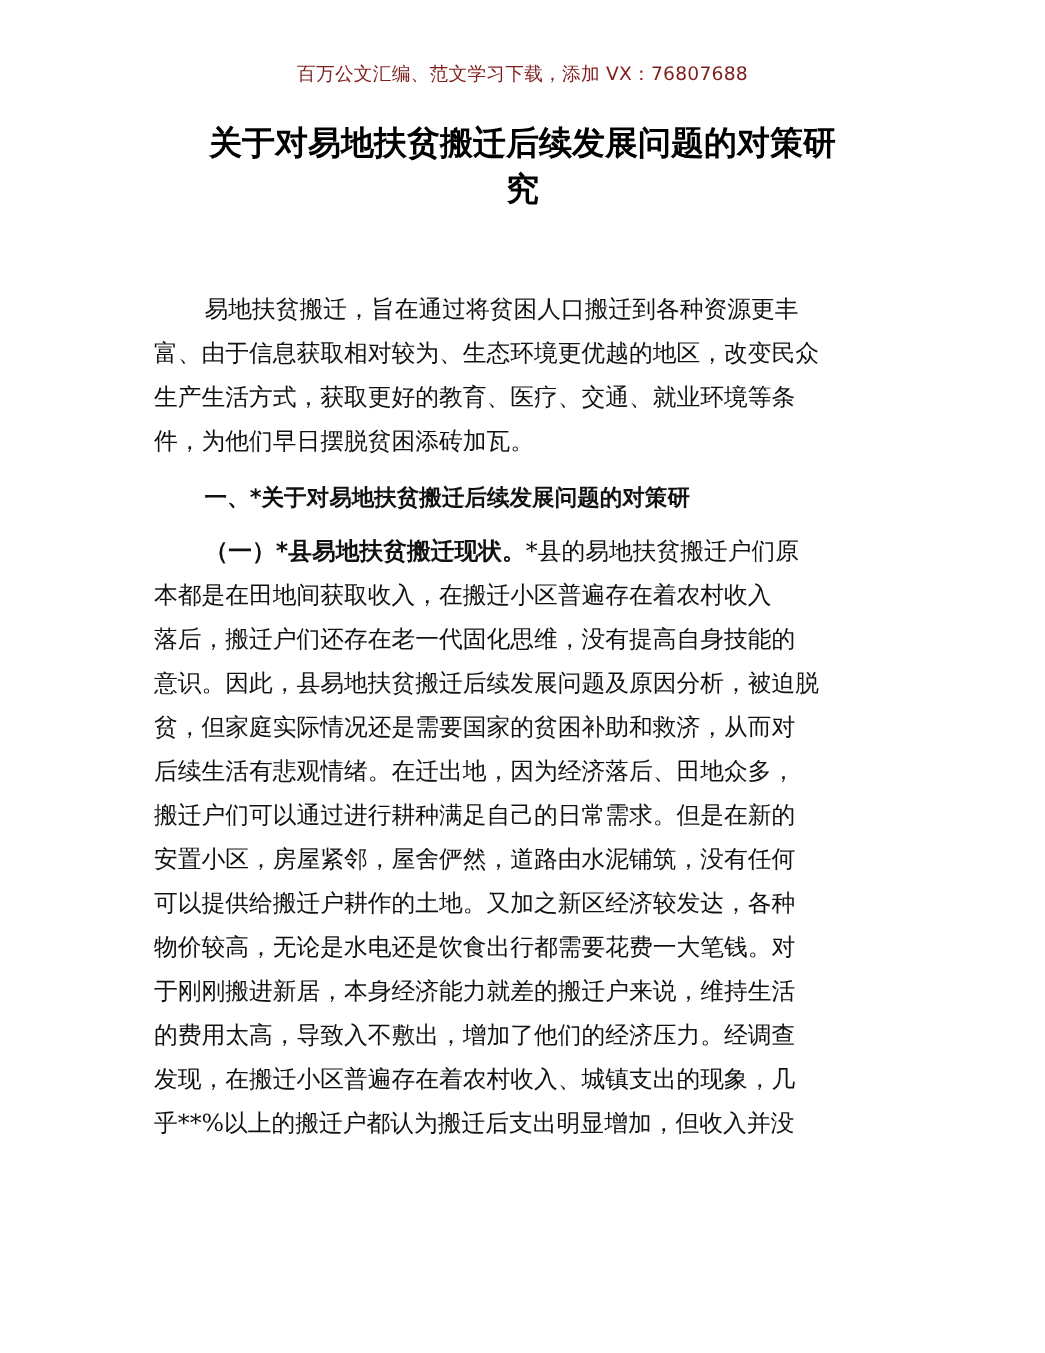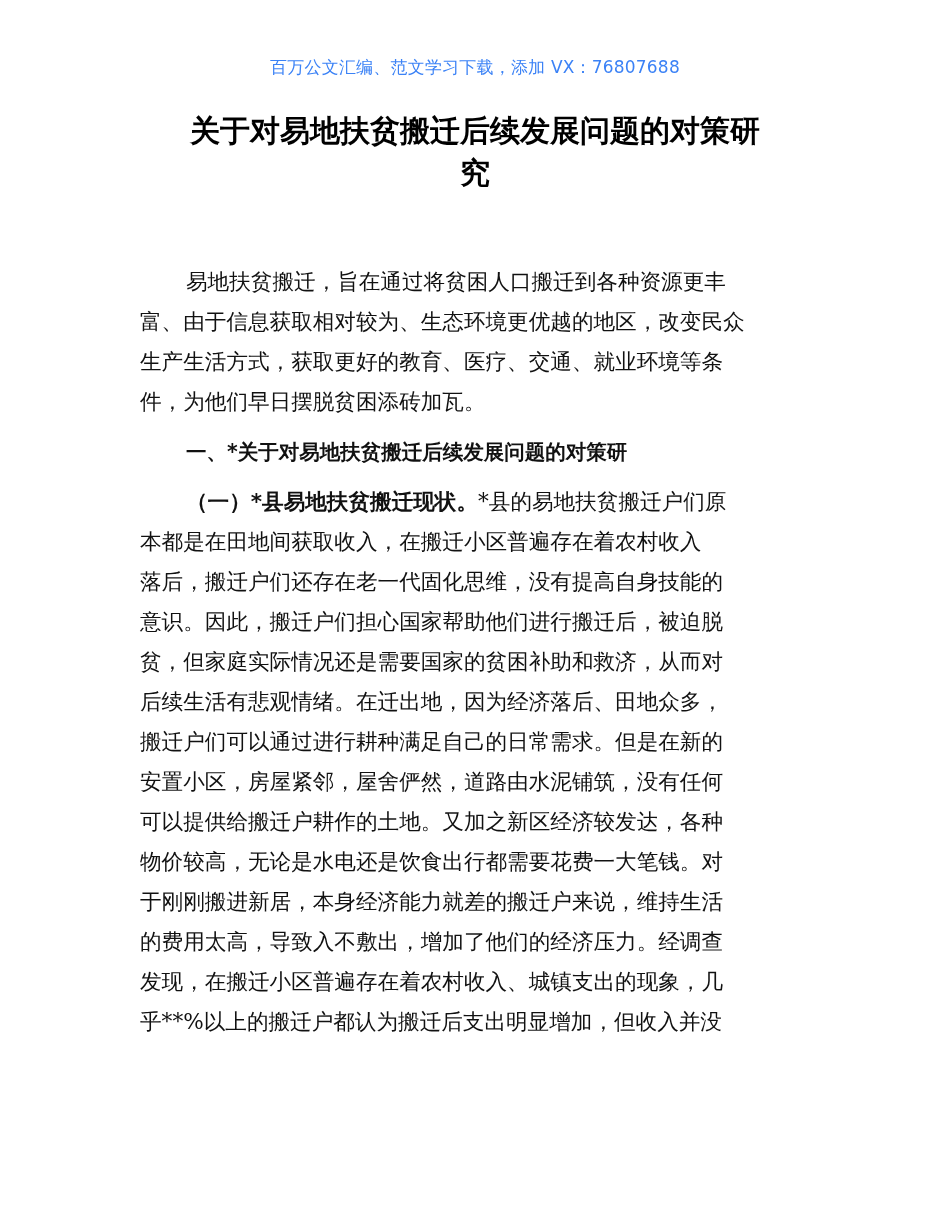--- a/index.html
+++ b/index.html
@@ -1,20 +1,20 @@
 <!DOCTYPE html>
 <html><head>
 <meta charset="utf-8">
 <style>
   html, body { margin: 0; padding: 0; background: #ffffff; }
   body { width: 950px; height: 1230px; position: relative; overflow: hidden;
          font-family: "DejaVu Serif", "Liberation Serif", serif; color: #111; }
   .watermark { position: absolute; top: 56px; left: 0; width: 950px; text-align: center;
                font-family: "DejaVu Sans", "Liberation Sans", sans-serif; font-size: 17px;
-               color: #3b82f6; letter-spacing: 0.2px; }
+               color: #7f1d1d; letter-spacing: 0.2px; }
   .title { position: absolute; top: 110px; left: 140px; width: 670px; text-align: center;
            font-family: "DejaVu Sans", "Liberation Sans", sans-serif; font-weight: bold;
            font-size: 30px; line-height: 42px; color: #000; }
   .body-block { position: absolute; left: 140px; width: 672px; font-size: 21.6px; line-height: 40px;
                 text-align: justify; }
   .line { display: block; white-space: nowrap; height: 40px; }
   .indent { padding-left: 46px; }
   .h1 { font-family: "DejaVu Sans", "Liberation Sans", sans-serif; font-weight: bold; font-size: 20.5px; }
   .bold { font-family: "DejaVu Sans", "Liberation Sans", sans-serif; font-weight: bold; }
 </style>
@@ -36,21 +36,21 @@
 </div>
 
 <div class="body-block" style="top:432px">
   <span class="line indent h1">一、*关于对易地扶贫搬迁后续发展问题的对策研</span>
 </div>
 
 <div class="body-block" style="top:482px">
   <span class="line indent"><span class="bold">（一）*县易地扶贫搬迁现状。</span><span>*县的易地扶贫搬迁户们原</span></span>
   <span class="line">本都是在田地间获取收入，在搬迁小区普遍存在着农村收入</span>
   <span class="line">落后，搬迁户们还存在老一代固化思维，没有提高自身技能的</span>
-  <span class="line">意识。因此，搬迁户们担心国家帮助他们进行搬迁后，被迫脱</span>
+  <span class="line">意识。因此，县易地扶贫搬迁后续发展问题及原因分析，被迫脱</span>
   <span class="line">贫，但家庭实际情况还是需要国家的贫困补助和救济，从而对</span>
   <span class="line">后续生活有悲观情绪。在迁出地，因为经济落后、田地众多，</span>
   <span class="line">搬迁户们可以通过进行耕种满足自己的日常需求。但是在新的</span>
   <span class="line">安置小区，房屋紧邻，屋舍俨然，道路由水泥铺筑，没有任何</span>
   <span class="line">可以提供给搬迁户耕作的土地。又加之新区经济较发达，各种</span>
   <span class="line">物价较高，无论是水电还是饮食出行都需要花费一大笔钱。对</span>
   <span class="line">于刚刚搬进新居，本身经济能力就差的搬迁户来说，维持生活</span>
   <span class="line">的费用太高，导致入不敷出，增加了他们的经济压力。经调查</span>
   <span class="line">发现，在搬迁小区普遍存在着农村收入、城镇支出的现象，几</span>
   <span class="line">乎**%以上的搬迁户都认为搬迁后支出明显增加，但收入并没</span>

